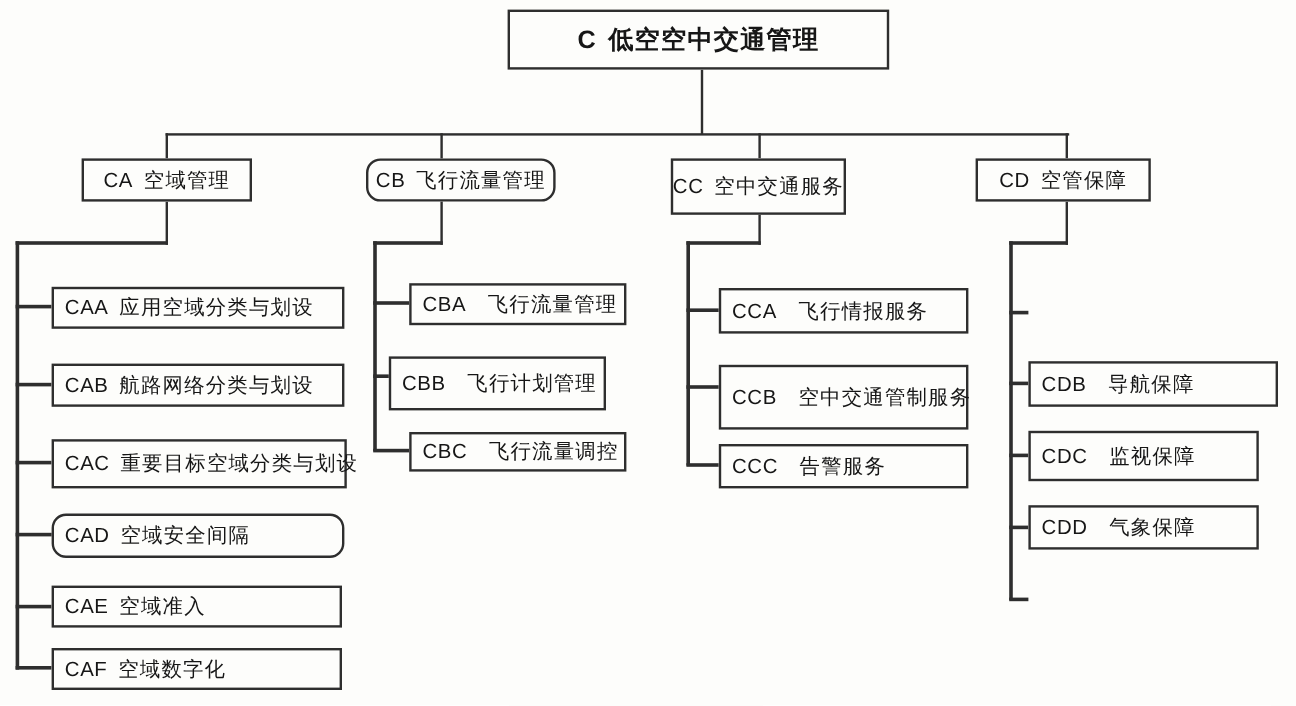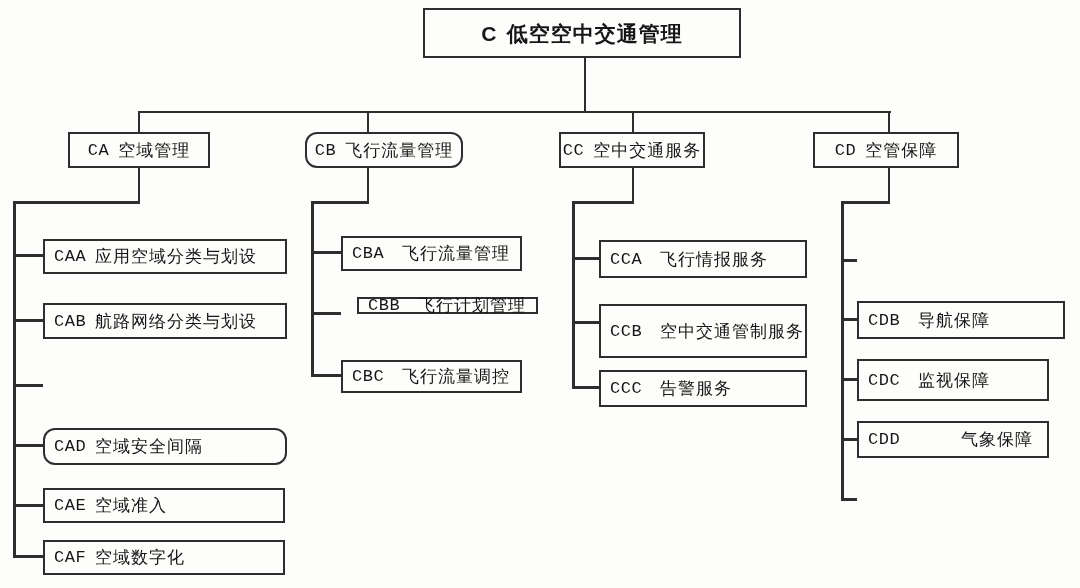--- a/index.html
+++ b/index.html
@@ -8,21 +8,21 @@
     background:#fdfdfb;overflow:hidden;
     font-family:"Liberation Sans",sans-serif;
     color:#161616;
   }
   .node{
     position:absolute;box-sizing:border-box;
     border:2px solid #2e2e2e;background:#fdfdfb;
     display:flex;align-items:center;
     font-size:17px;line-height:1;white-space:nowrap;
   }
-  .node .code{letter-spacing:0.5px;font-family:Liberation Mono, monospace;}
+  .node .code{letter-spacing:0.5px;font-family:Liberation Sans, sans-serif;}
   .node .label{letter-spacing:1px;}
   .node.center{justify-content:center;}
   .node.leaf{padding-left:9px;justify-content:flex-start;}
   .root{font-size:21px;font-weight:bold;border-width:2px;}
   .root .code{margin-right:10px;font-family:"Liberation Sans",sans-serif;}
   .l2 .code{margin-right:9px;}
   .gap-sm .code{margin-right:9px;}
   .gap-wide .code{margin-right:18px;}
   .hl,.vl{position:absolute;background:#2e2e2e;}
   .hl{height:2px;}
@@ -85,55 +85,59 @@
   </div>
 
   <div class="node l2 center" style="left:68px;top:132px;width:142px;height:36px;">
     <span class="code">CA</span>
     <span class="label">空域管理</span>
   </div>
   <div class="node l2 center" style="left:305px;top:132px;width:158px;height:36px;border-radius:12px;">
     <span class="code">CB</span>
     <span class="label">飞行流量管理</span>
   </div>
-  <div class="node l2 center" style="left:559px;top:132px;width:146px;height:36px;">
+  <div class="node l2 center" style="left:559px;top:132px;width:146px;height:47px;">
     <span class="code">CC</span>
     <span class="label">空中交通服务</span>
   </div>
   <div class="node leaf gap-sm" style="left:43px;top:239px;width:244px;height:35px;">
     <span class="code">CAA</span>
     <span class="label">应用空域分类与划设</span>
   </div>
 
   <div class="node l2 center" style="left:813px;top:132px;width:146px;height:36px;">
     <span class="code">CD</span>
     <span class="label">空管保障</span>
   </div>
   <div class="node leaf gap-sm" style="left:43px;top:303px;width:244px;height:36px;">
     <span class="code">CAB</span>
     <span class="label">航路网络分类与划设</span>
+  </div>
+  <div class="node leaf gap-sm" style="left:43px;top:366px;width:246px;height:41px;">
+    <span class="code">CAC</span>
+    <span class="label">重要目标空域分类与划设</span>
   </div>
   <div class="node leaf gap-sm" style="left:43px;top:428px;width:244px;height:37px;border-radius:12px;">
     <span class="code">CAD</span>
     <span class="label">空域安全间隔</span>
   </div>
   <div class="node leaf gap-sm" style="left:43px;top:488px;width:242px;height:35px;">
     <span class="code">CAE</span>
     <span class="label">空域准入</span>
   </div>
   <div class="node leaf gap-sm" style="left:43px;top:540px;width:242px;height:35px;">
     <span class="code">CAF</span>
     <span class="label">空域数字化</span>
   </div>
 
   <div class="node leaf gap-wide" style="left:341px;top:236px;width:181px;height:35px;">
     <span class="code">CBA</span>
     <span class="label">飞行流量管理</span>
   </div>
-  <div class="node leaf gap-wide" style="left:357px;top:297px;width:181px;height:17px;">
+  <div class="node leaf gap-wide" style="left:324px;top:297px;width:181px;height:45px;">
     <span class="code">CBB</span>
     <span class="label">飞行计划管理</span>
   </div>
   <div class="node leaf gap-wide" style="left:341px;top:360px;width:181px;height:33px;">
     <span class="code">CBC</span>
     <span class="label">飞行流量调控</span>
   </div>
 
   <div class="node leaf gap-wide" style="left:599px;top:240px;width:208px;height:38px;">
     <span class="code">CCA</span>
@@ -149,18 +153,18 @@
   </div>
 
   <div class="node leaf gap-wide" style="left:857px;top:301px;width:208px;height:38px;">
     <span class="code">CDB</span>
     <span class="label">导航保障</span>
   </div>
   <div class="node leaf gap-wide" style="left:857px;top:359px;width:192px;height:42px;">
     <span class="code">CDC</span>
     <span class="label">监视保障</span>
   </div>
-  <div class="node leaf gap-wide" style="left:857px;top:421px;width:192px;height:37px;gap:43px;">
+  <div class="node leaf gap-wide" style="left:857px;top:421px;width:192px;height:37px;">
     <span class="code">CDD</span>
     <span class="label">气象保障</span>
   </div>
 
 </div>
 
 </body></html>

